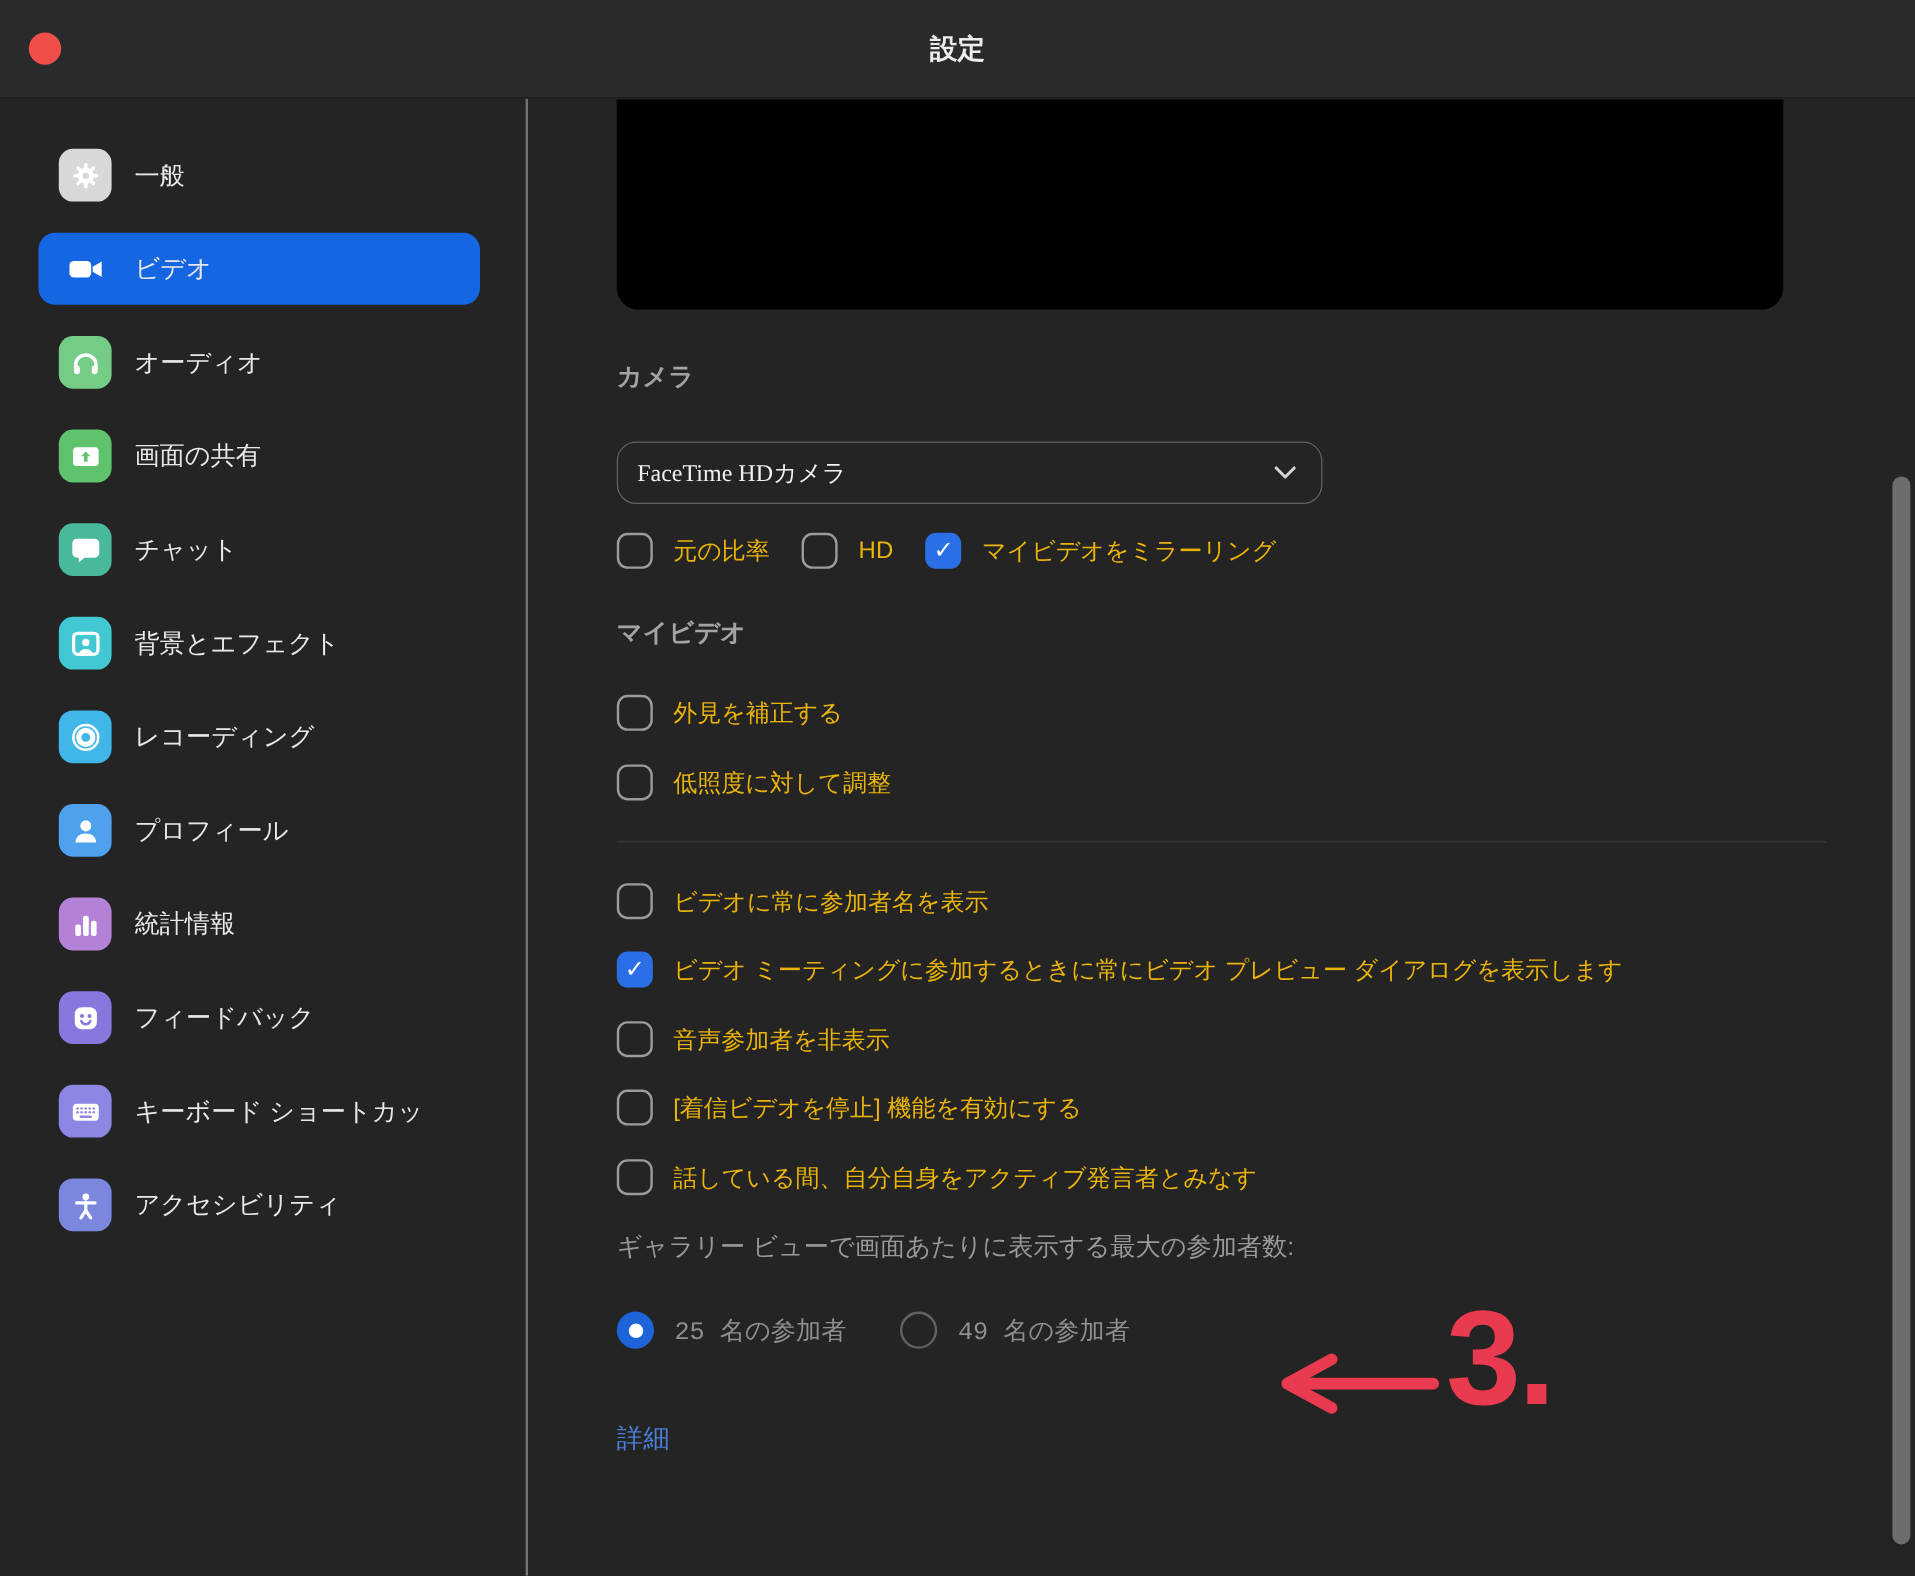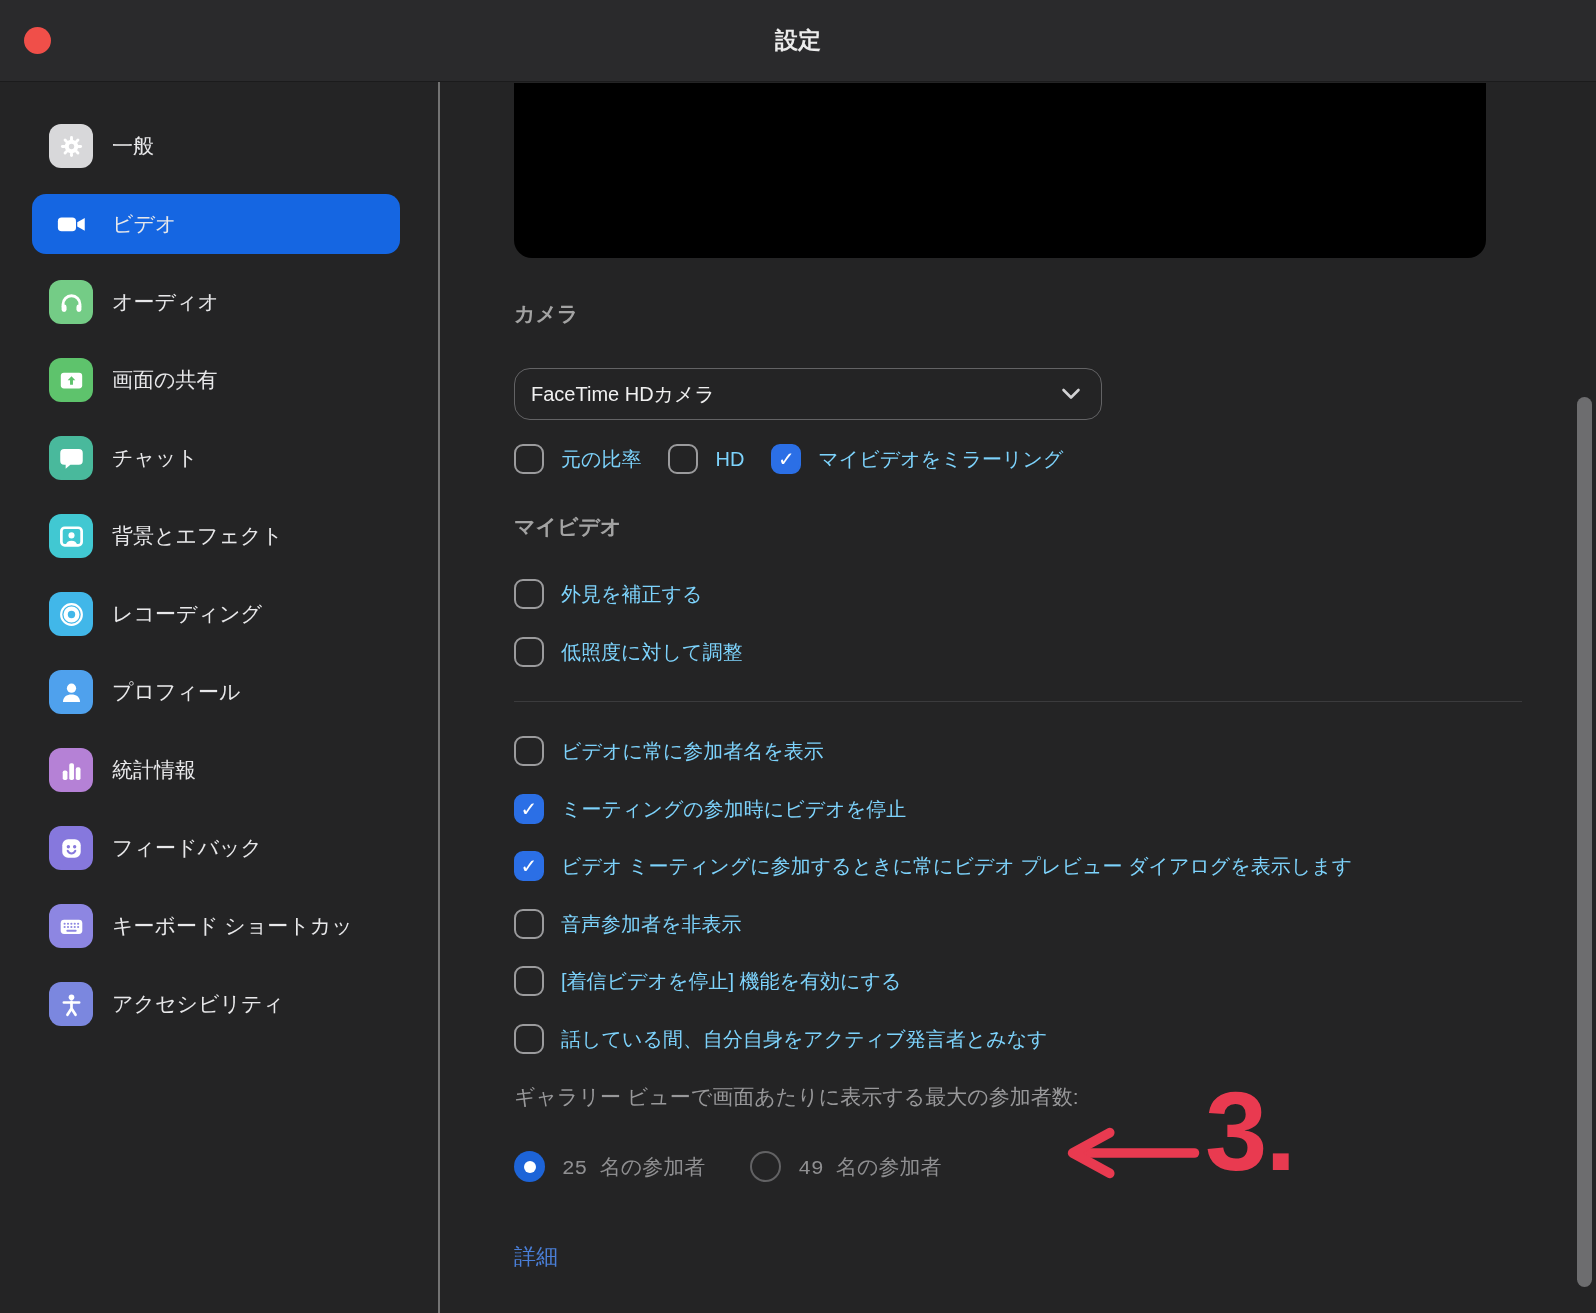--- a/index.html
+++ b/index.html
@@ -39,32 +39,32 @@
   .main { position:absolute; left:442px; top:82px; right:0; bottom:0; background:#242425; }
   .content { position:absolute; left:72px; top:0; width:1008px; }
   .video-preview {
     margin-top:1px; width:972px; height:175px; background:#000;
     border-radius:0 0 18px 18px;
   }
   .section-heading { margin-top:42px; font-size:21px; font-weight:700; color:#a3a3a3; }
   .camera-select {
     margin-top:40px; width:588px; height:52px; border:1.5px solid #636365;
     border-radius:16px; padding:0 20px 0 16px; display:flex; align-items:center;
-    justify-content:space-between; cursor:pointer; background:transparent;
+    justify-content:space-between; cursor:pointer; background:transparent;font-family:Liberation Serif, serif;
   }
   .camera-select-value { font-size:20px; color:#f0f0f0; }
   .check-row { display:flex; align-items:center; cursor:pointer; }
   .inline-checks { margin-top:24px; display:flex; align-items:center; gap:27px; }
   .checkbox {
     width:30px; height:30px; border:2px solid #9b9b9d; border-radius:9px;
     flex:none; display:flex; align-items:center; justify-content:center; cursor:pointer;
   }
   .checkbox.checked { background:#2b6fe6; border-color:#2b6fe6; }
   .checkbox.checked::after { content:"✓"; color:#fff; font-size:20px; font-weight:700; line-height:1; }
-  .check-label { margin-left:17px; font-size:20px; color:#7dd3fc; white-space:nowrap; }
+  .check-label { margin-left:17px; font-size:20px; color:#eab308; white-space:nowrap; }
   .mv-heading { margin-top:39px; }
   .row-mt38 { margin-top:38px; }
   .row-mt28 { margin-top:28px; }
   .row-mt27 { margin-top:27px; }
   .row-mt34 { margin-top:34px; }
   .divider { margin-top:34px; height:1px; background:#3b3b3d; width:1008px; }
   .gallery-heading { margin-top:29px; font-size:21px; color:#98989a; white-space:nowrap; }
   .radio-row { margin-top:40px; display:flex; align-items:center; gap:45px;font-family:Liberation Mono, monospace; }
   .radio-group { display:flex; align-items:center; cursor:pointer; }
   .radio {
@@ -290,24 +290,20 @@
       <span class="checkbox"></span>
       <span class="check-label">低照度に対して調整</span>
     </div>
 
     <div class="divider"></div>
 
     <div class="check-row row-mt34">
       <span class="checkbox"></span>
       <span class="check-label">ビデオに常に参加者名を表示</span>
     </div>
-    <div class="check-row row-mt28">
-      <span class="checkbox checked"></span>
-      <span class="check-label">ミーティングの参加時にビデオを停止</span>
-    </div>
     <div class="check-row row-mt27">
       <span class="checkbox checked"></span>
       <span class="check-label">ビデオ ミーティングに参加するときに常にビデオ プレビュー ダイアログを表示します</span>
     </div>
     <div class="check-row row-mt28">
       <span class="checkbox"></span>
       <span class="check-label">音声参加者を非表示</span>
     </div>
     <div class="check-row row-mt27">
       <span class="checkbox"></span>

